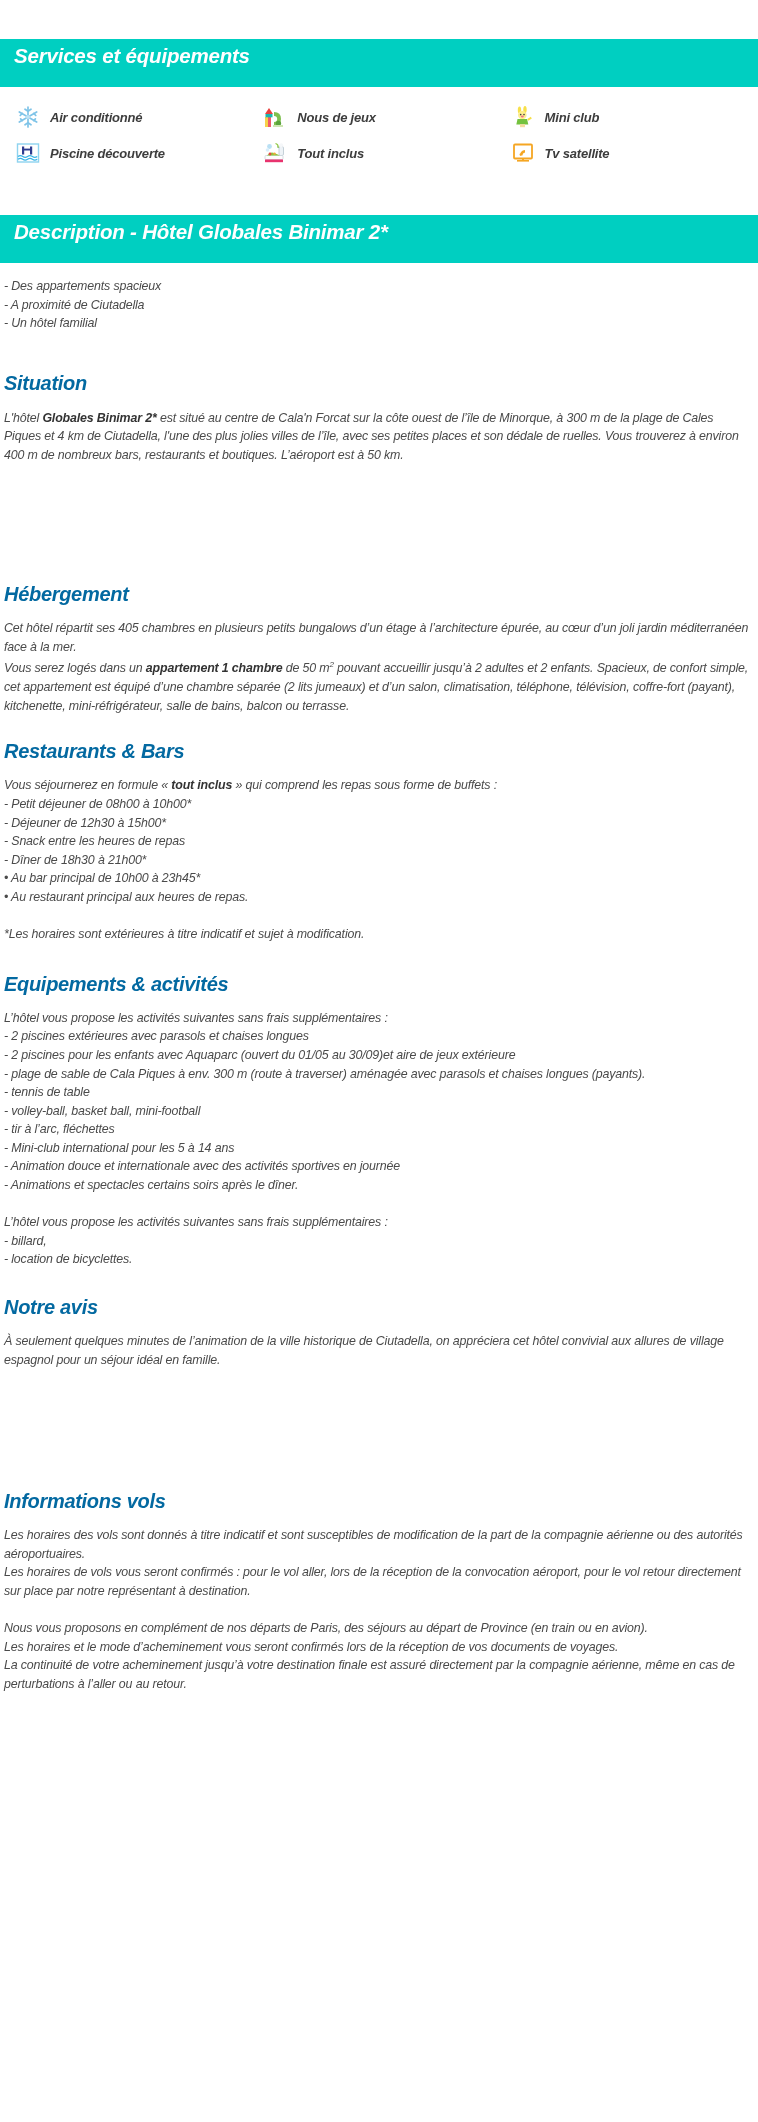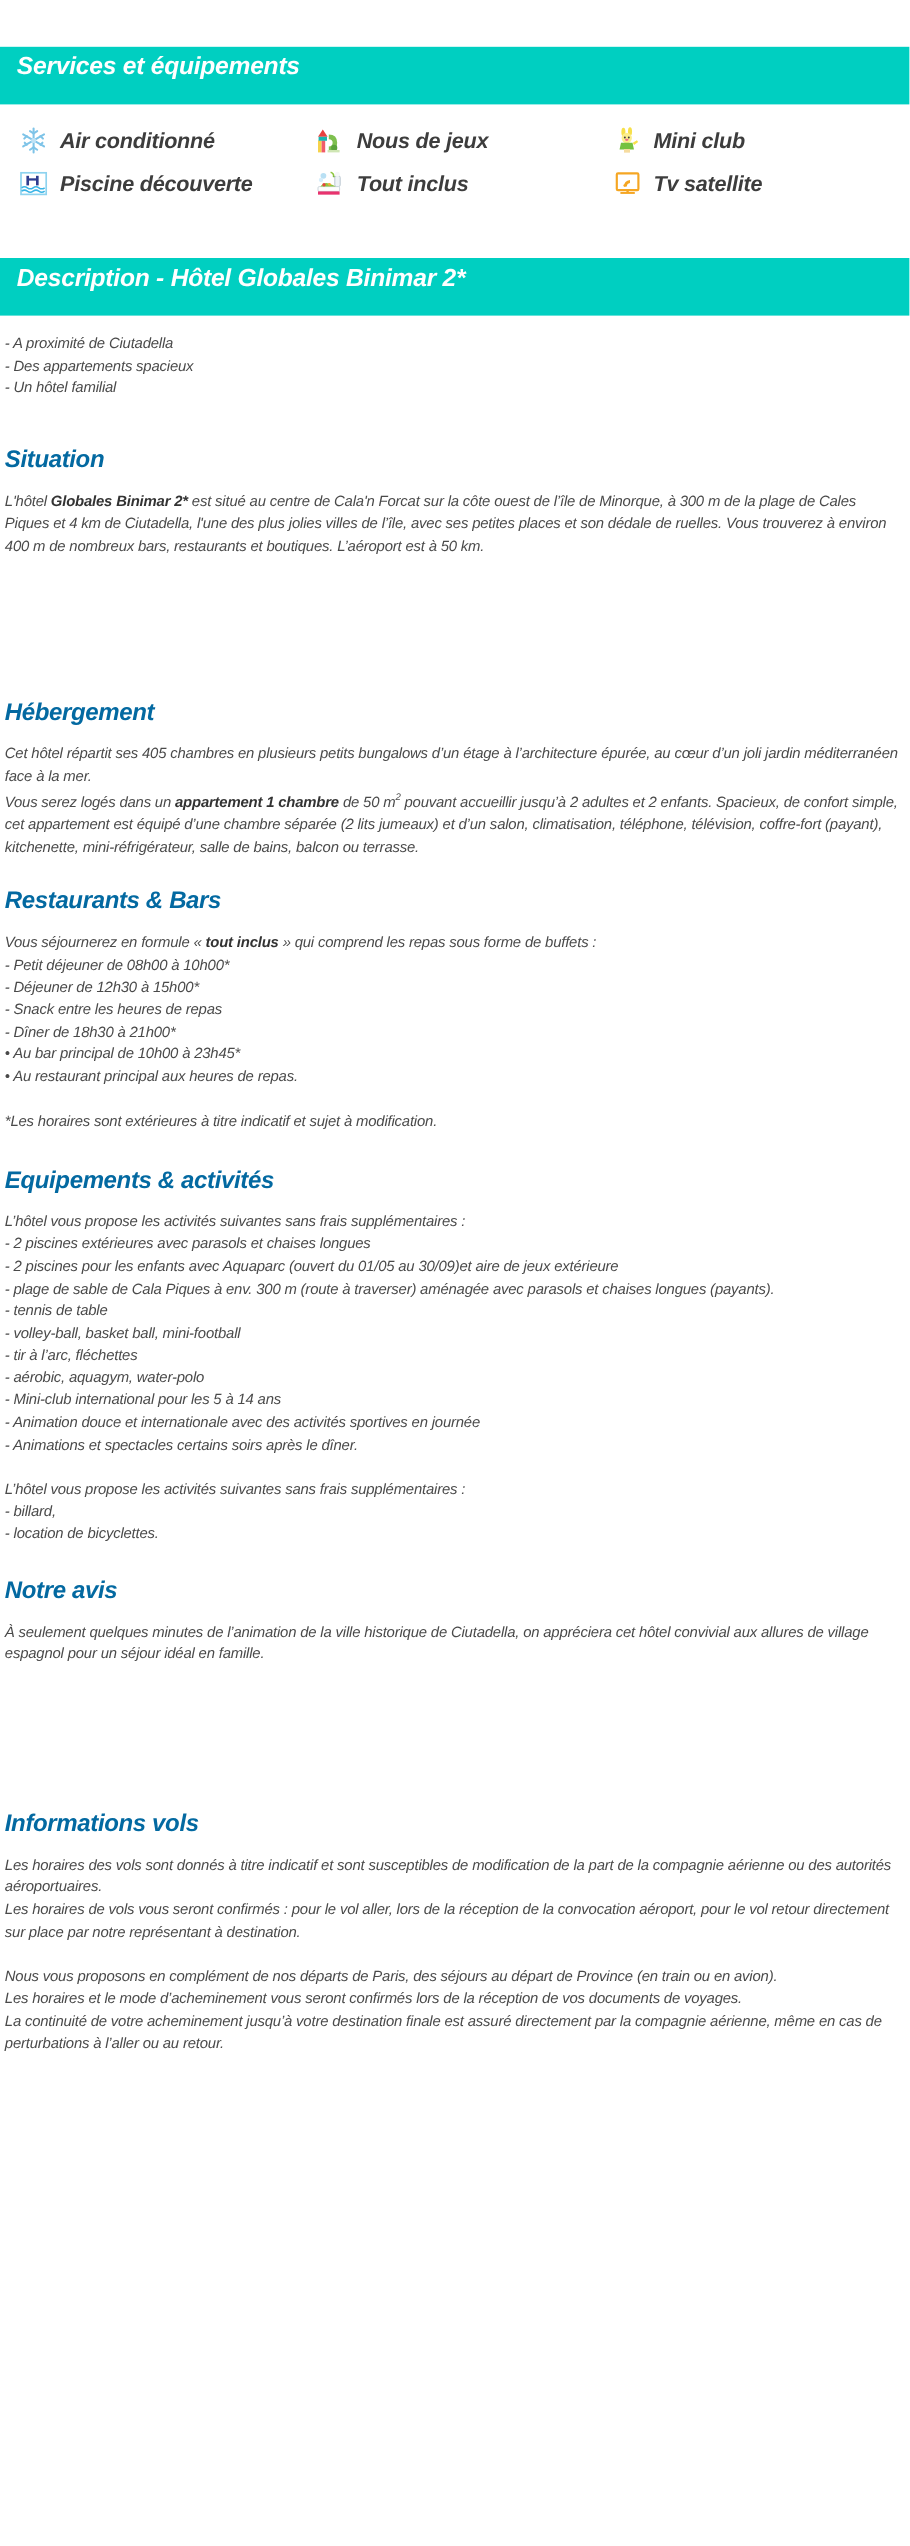--- a/index.html
+++ b/index.html
@@ -49,21 +49,21 @@
   }
   .service-icon {
     width: 24px; height: 24px;
     flex: 0 0 24px;
     margin-right: 10px;
     display: block;
   }
   .service-label {
     font-style: italic;
     font-weight: bold;
-    font-size: 18px;
+    font-size: 13px;
     color: #3d3d3d;
     letter-spacing: -0.2px;
     white-space: nowrap;
   }
 
   
   .content { padding: 0 6px 0 4px; }
   .intro-list {
     margin-top: 14px;
   }
@@ -216,22 +216,22 @@
       </span>
       <span class="service-label">Tv satellite</span>
     </div>
   </div>
 
   <div class="banner banner-description">Description - Hôtel Globales Binimar 2*</div>
 
   <div class="content">
 
     <div class="intro-list">
+      <div>- Des appartements spacieux</div>
       <div>- A proximité de Ciutadella</div>
-      <div>- Des appartements spacieux</div>
       <div>- Un hôtel familial</div>
     </div>
 
     <div class="gap-situation"></div>
     <div class="sec-title">Situation</div>
     <div class="gap-after-situation-title"></div>
     <p class="para"><span>L'hôtel </span><b>Globales Binimar 2*</b><span> est situé au centre de Cala'n Forcat sur la côte ouest de l’île de Minorque, à 300 m de la plage de Cales Piques et 4 km de Ciutadella, l'une des plus jolies villes de l’île, avec ses petites places et son dédale de ruelles. Vous trouverez à environ 400 m de nombreux bars, restaurants et boutiques. L’aéroport est à 50 km.</span></p>
 
     <div class="gap-heb"></div>
     <div class="sec-title">Hébergement</div>
@@ -255,21 +255,20 @@
     <div class="gap-eq"></div>
     <div class="sec-title">Equipements &amp; activités</div>
     <div class="gap-title-body"></div>
     <p class="para">L’hôtel vous propose les activités suivantes sans frais supplémentaires :</p>
     <p class="para">- 2 piscines extérieures avec parasols et chaises longues</p>
     <p class="para">- 2 piscines pour les enfants avec Aquaparc (ouvert du 01/05 au 30/09)et aire de jeux extérieure</p>
     <p class="para">- plage de sable de Cala Piques à env. 300 m (route à traverser) aménagée avec parasols et chaises longues (payants).</p>
     <p class="para">- tennis de table</p>
     <p class="para">- volley-ball, basket ball, mini-football</p>
     <p class="para">- tir à l’arc, fléchettes</p>
-    <p class="para">- aérobic, aquagym, water-polo</p>
     <p class="para">- Mini-club international pour les 5 à 14 ans</p>
     <p class="para">- Animation douce et internationale avec des activités sportives en journée</p>
     <p class="para">- Animations et spectacles certains soirs après le dîner.</p>
     <div class="blank"></div>
     <p class="para">L’hôtel vous propose les activités suivantes sans frais supplémentaires :</p>
     <p class="para">- billard,</p>
     <p class="para">- location de bicyclettes.</p>
 
     <div class="gap-avis"></div>
     <div class="sec-title">Notre avis</div>

